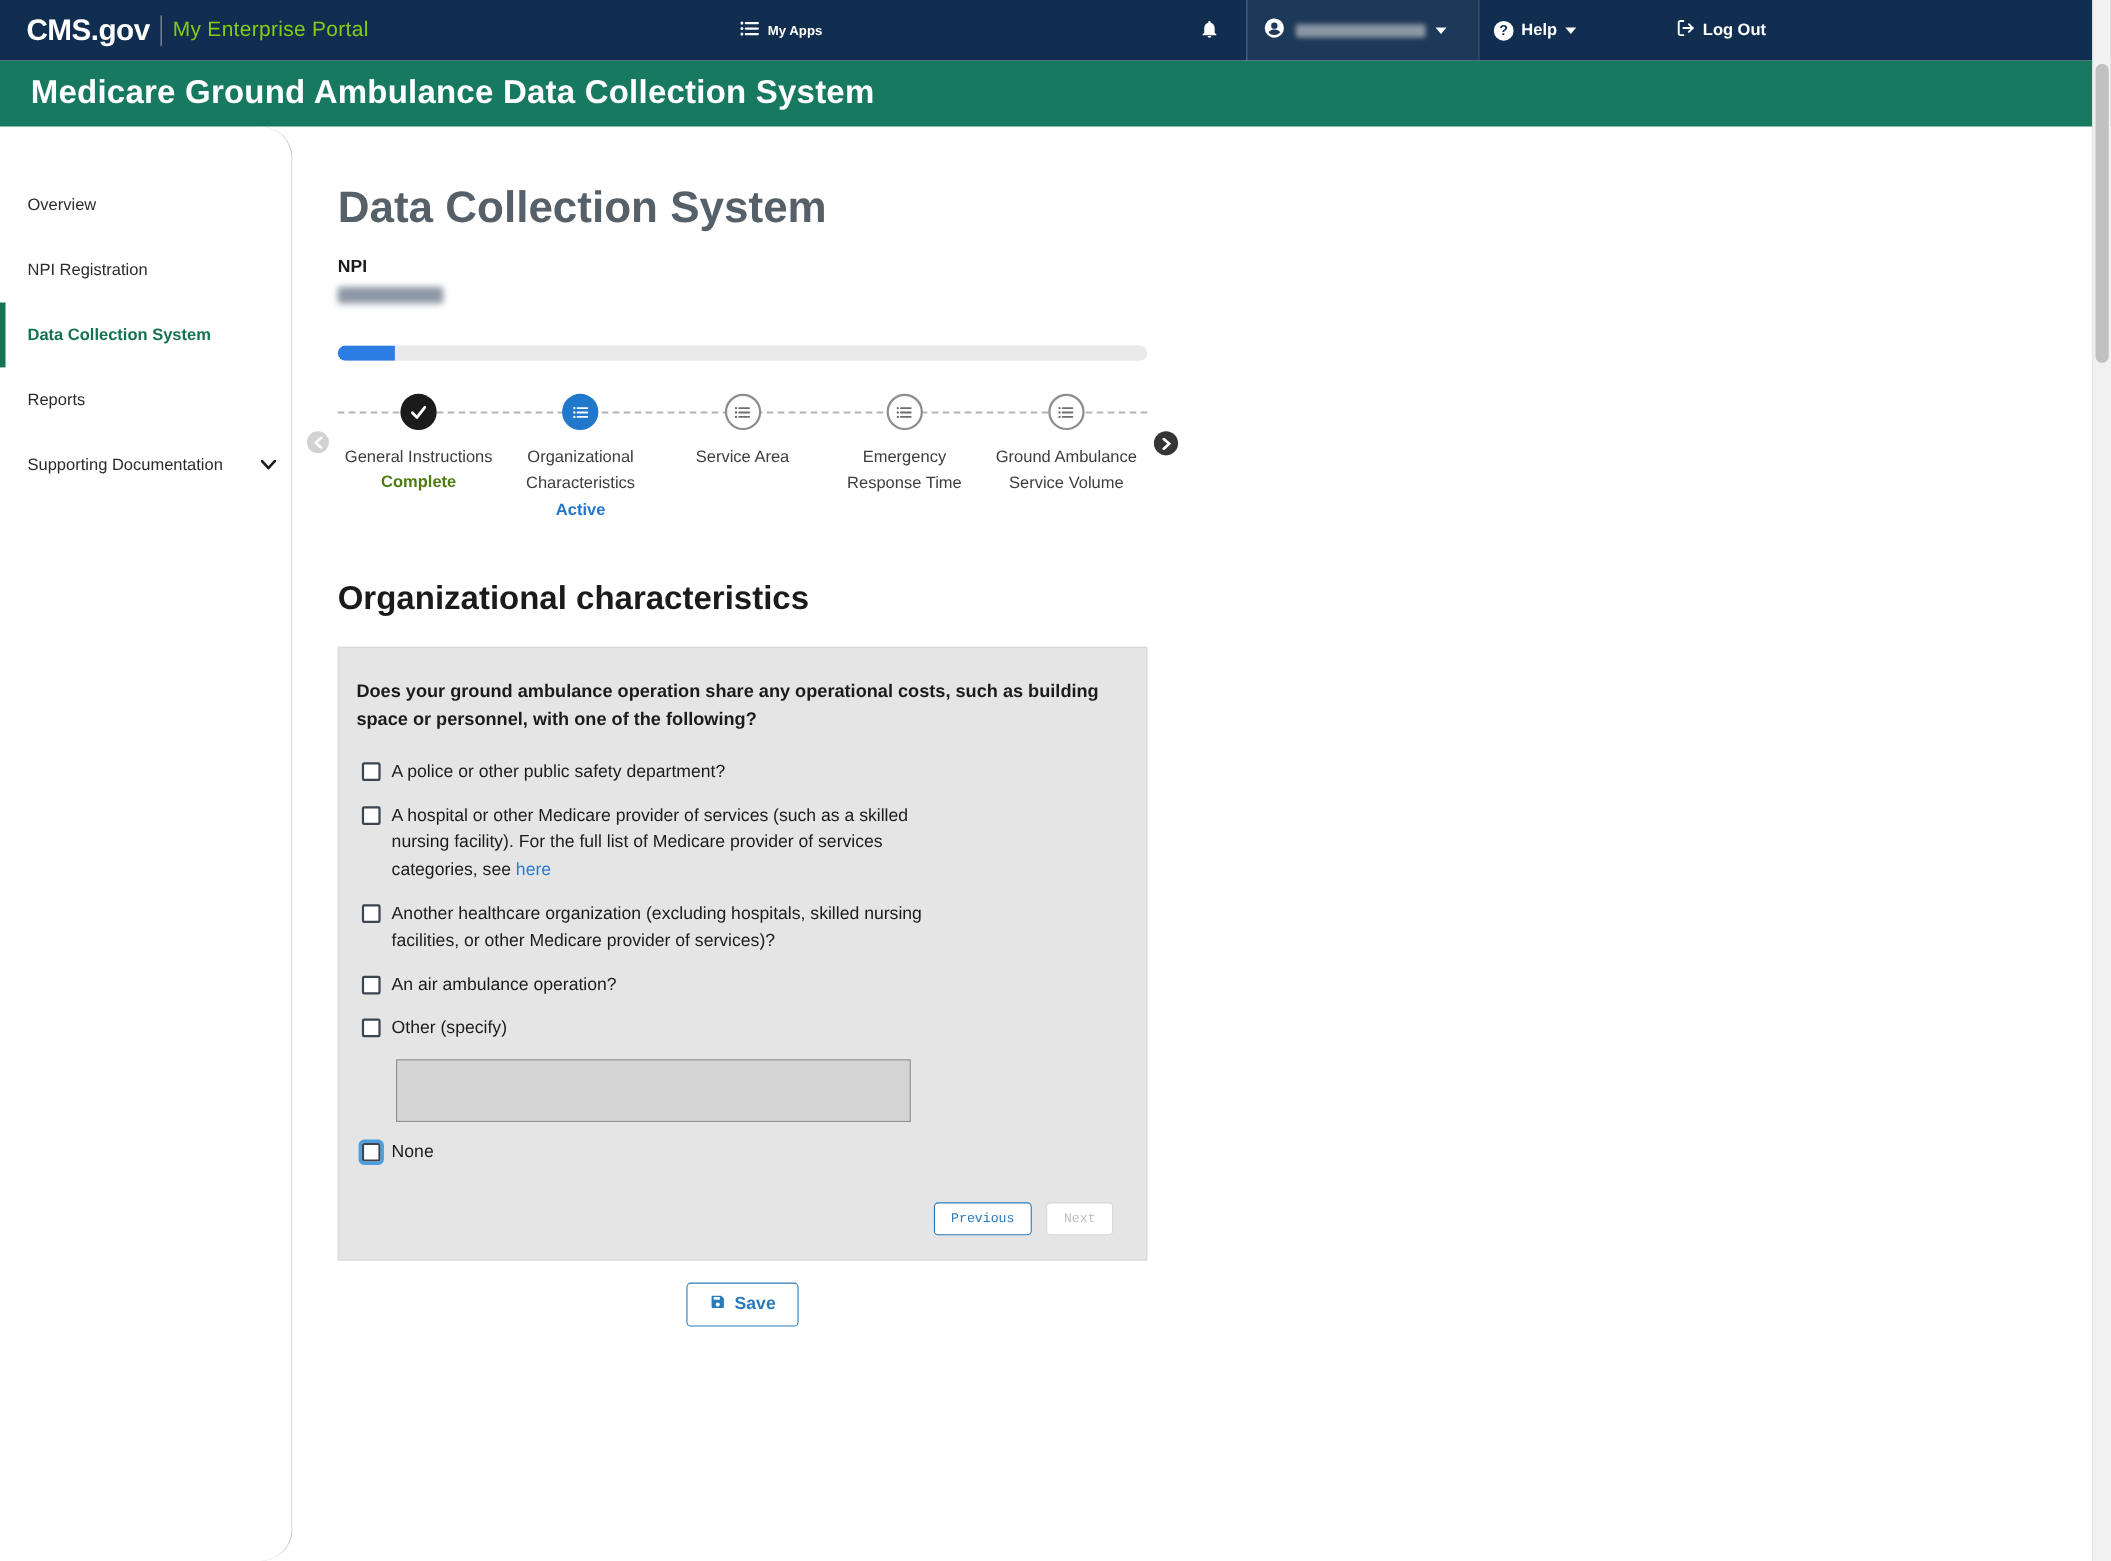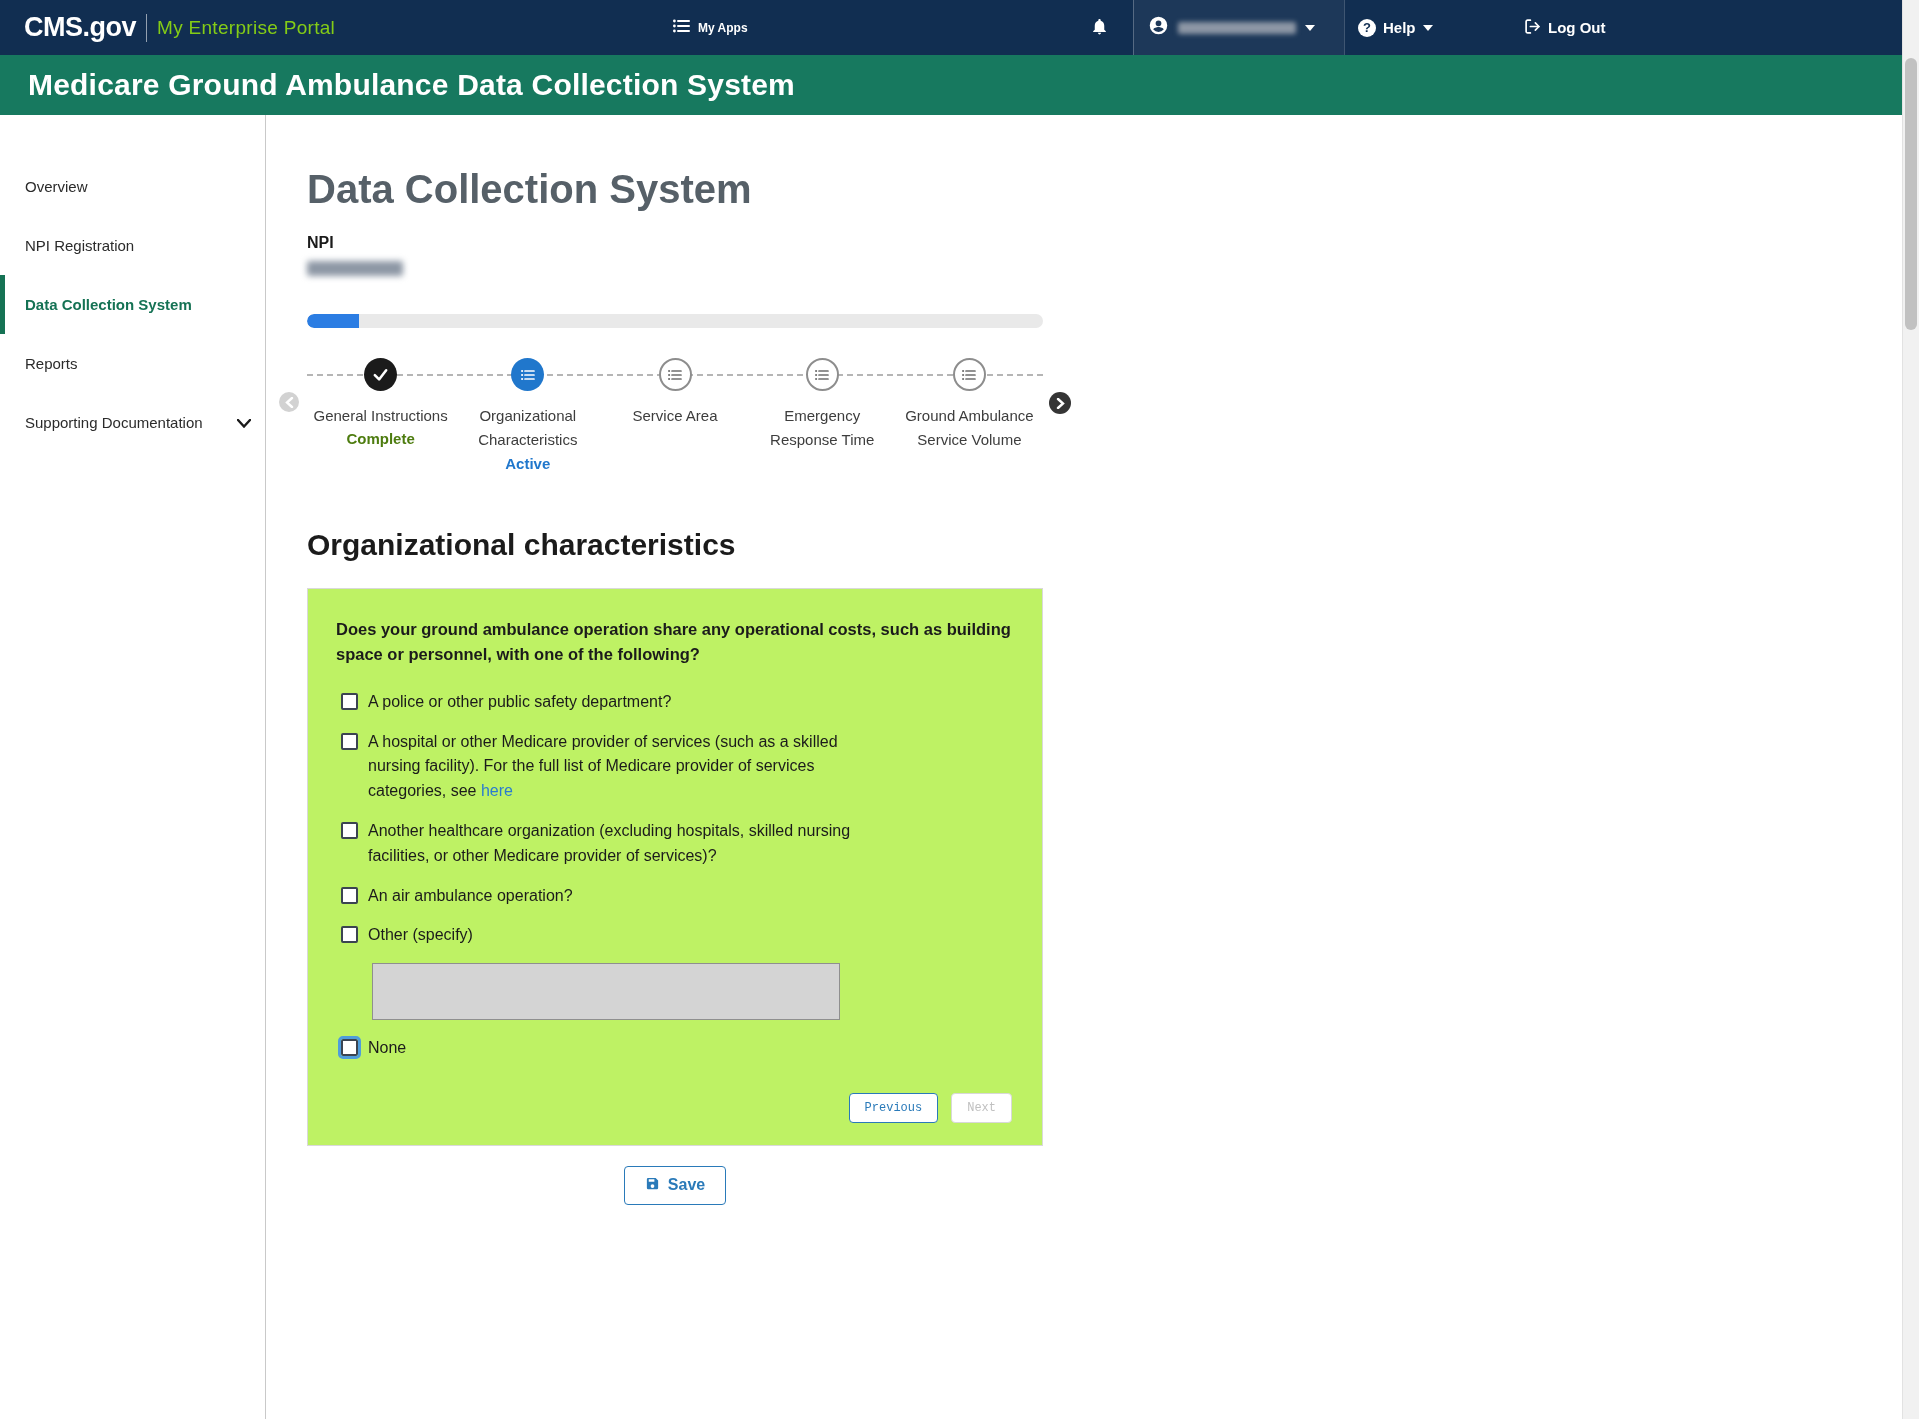--- a/index.html
+++ b/index.html
@@ -22,21 +22,21 @@
   .nav-help { position:absolute; left:1358px; top:0; height:55px; display:flex; align-items:center; gap:7px; background:transparent; border:none; color:#fff; font-size:15px; font-weight:600; font-family:inherit; cursor:pointer; }
   .qmark-circle { width:18px; height:18px; border-radius:50%; background:#fff; color:#112e51; font-size:13px; font-weight:700; display:inline-flex; align-items:center; justify-content:center; }
   .nav-logout { position:absolute; left:1524px; top:0; height:55px; display:flex; align-items:center; gap:7px; background:transparent; border:none; color:#fff; font-size:15px; font-weight:600; font-family:inherit; cursor:pointer; }
 
   
   .banner { height:60px; background:#17795f; display:flex; align-items:center; padding-left:28px; }
   .banner h1 { color:#fff; font-size:30px; font-weight:700; letter-spacing:0.2px; }
 
   
   .layout { display:flex; height:1304px; }
-  .sidebar { width:266px; border-right:1px solid #c9c9c9; padding-top:42px; flex-shrink:0; }
+  .sidebar { width:266px; border-right:1px solid #c9c9c9; padding-top:42px; flex-shrink:0;border-radius:29px; }
   .side-item { display:flex; align-items:center; justify-content:space-between; padding:21px 14px 21px 25px; font-size:15px; color:#2b2b2b; cursor:pointer; }
   .side-item.active { color:#157254; font-weight:700; border-left:5px solid #157254; padding-left:20px; }
 
   .main { flex:1; padding:52px 0 0 41px; }
   .content-col { width:736px; }
   .page-title { font-size:40px; font-weight:700; color:#566068; }
   .npi-label { font-size:16px; font-weight:700; margin-top:22px; }
   .npi-blur { width:96px; height:15px; margin-top:9px; filter:blur(3px); }
 
   
@@ -55,21 +55,21 @@
   .step-label { margin-top:13px; font-size:15px; color:#3d3d3d; text-align:center; line-height:1.62; max-width:146px; }
   .step-status { font-size:15px; font-weight:700; margin-top:2px; }
   .step.complete .step-status { color:#4d7c0f; }
   .step.active .step-status { color:#2077cc; }
   .step-arrow { position:absolute; top:34px; border:none; border-radius:50%; display:flex; align-items:center; justify-content:center; cursor:pointer; }
   .step-arrow.prev { left:-28px; width:20px; height:20px; background:#d2d2d2; }
   .step-arrow.next { right:-28px; width:22px; height:22px; background:#353535; }
 
   
   .section-title { font-size:30px; font-weight:700; color:#1b1b1b; margin:56px 0 26px; }
-  .card { width:736px; border:1px solid #d9d9d9; background:#bef264; padding:28px 30px 22px 28px; }
+  .card { width:736px; border:1px solid #d9d9d9; background:#e5e5e5; padding:28px 30px 22px 16px; }
   .question { font-size:16.5px; font-weight:700; line-height:1.55; max-width:678px; }
   .options { margin-top:22px; margin-left:5px; }
   .opt-row { display:flex; align-items:flex-start; gap:10px; margin-bottom:15px; }
   .cb { width:17px; height:17px; border:2px solid #3b4451; border-radius:2px; background:#fff; flex:0 0 17px; margin-top:3px; cursor:pointer; }
   .cb.focused { outline:3px solid #4f9ddb; outline-offset:0; }
   .opt-label { font-size:16px; line-height:1.55; max-width:522px; cursor:pointer; }
   .inline-link { color:#2a7bd0; text-decoration:none; cursor:pointer; }
   .other-textarea { display:block; margin:4px 0 16px 31px; width:468px; height:57px; background:#d4d4d4; border:1px solid #8f8f8f; resize:none; }
   .card-buttons { display:flex; justify-content:flex-end; gap:13px; margin-top:32px; }
   .btn { font-family:Liberation Mono, monospace; font-size:12px; padding:7px 15px; border-radius:4px; background:#fff;text-align:center; }

